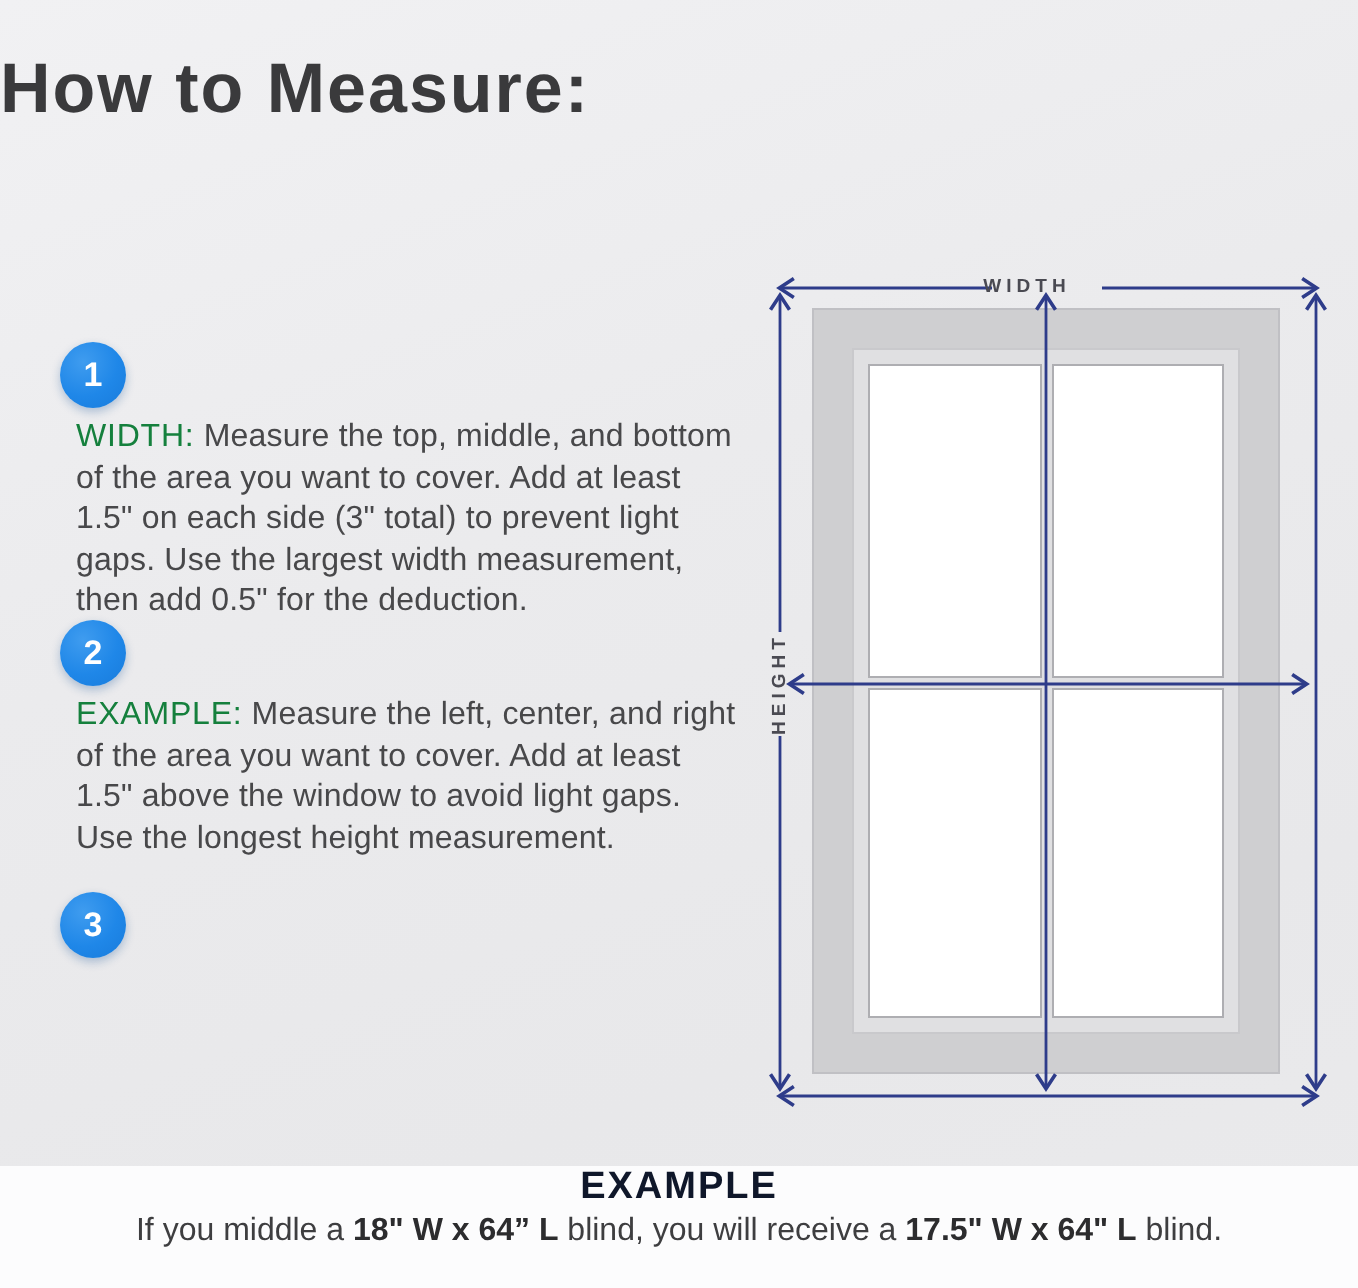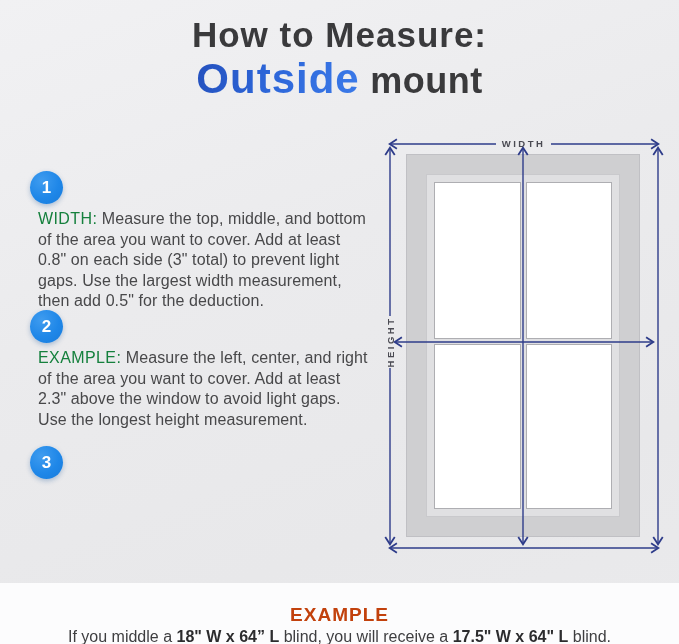--- a/index.html
+++ b/index.html
@@ -5,21 +5,21 @@
   html, body { margin: 0; padding: 0; }
   body {
     width: 679px; height: 644px;
     position: relative; overflow: hidden;
     font-family: "Liberation Sans", sans-serif;
     background: linear-gradient(160deg, #f1f1f3 0%, #ebebed 40%, #e8e8ea 75%, #eaeaec 100%);
   }
   .page { position: absolute; inset: 0; }
 
   
-  .title { position: absolute; top: 16px; left: 0; width: 100%; text-align: center; line-height: 1.08; }
+  .title { position: absolute; top: 26px; left: 0; width: 100%; line-height: 1.08; }
   .title-line1 {
     font-size: 35px; font-weight: 700; letter-spacing: 1px; color: #3a3a3c;
   }
   .title-line2 { margin-top: 2px; }
   .title-highlight {
     font-size: 42px; font-weight: 800; letter-spacing: 1px;
     background: linear-gradient(105deg, #2450bd 0%, #2d66d9 45%, #3b7ae9 100%);
     -webkit-background-clip: text; background-clip: text;
     color: transparent;
   }
@@ -57,53 +57,52 @@
   .panes {
     width: 100%; height: 100%; display: grid;
     grid-template-columns: 1fr 1fr; grid-template-rows: 1fr 1.05fr; gap: 5px;
   }
   .pane { background: #ffffff; border: 1px solid #aeaeb2; }
   svg.arrows { position: absolute; left: 0; top: 0; overflow: visible; }
   .dim-label {
     position: absolute; font-size: 9.5px; font-weight: 700;
     color: #4a4a52; letter-spacing: 2.5px; text-transform: uppercase; white-space: nowrap;
   }
-  .width-label { left: 110px; top: 2px; width: 57px; text-align: center; }
+  .width-label { left: 100px; top: 2px; width: 57px; text-align: center; }
   .height-label { left: 5px; top: 206px; transform: translate(-50%, -50%) rotate(-90deg); }
 
   
   .example {
     position: absolute; left: 0; top: 583px; width: 100%; height: 61px;
     background: #fcfcfd; text-align: center;
   }
   .example-heading {
-    margin-top: 21px; font-size: 19px; font-weight: 700;
-    color: #c2410c; letter-spacing: 1px;
+    font-size: 19px; font-weight: 700;
+    color: #0f172a; letter-spacing: 1px;
   }
   .example-text { margin: 2px 0 0; font-size: 16px; color: #3e3e40; }
   .example-text strong { color: #2c2c2e; font-weight: 700; }
 </style>
 </head>
 <body>
 
 <div class="page">
 
   <header class="title">
     <div class="title-line1">How to Measure:</div>
-    <div class="title-line2"><span class="title-highlight">Outside</span><span class="title-suffix"> mount</span></div>
   </header>
 
   <section class="step step1">
     <div class="badge">1</div>
-    <p class="step-text"><strong>WIDTH:</strong><span> Measure the top, middle, and bottom of the area you want to cover. Add at least 0.8" on each side (3" total) to prevent light gaps. Use the largest width measurement, then add 0.5" for the deduction.</span></p>
+    <p class="step-text"><strong>WIDTH:</strong><span> Measure the top, middle, and bottom of the area you want to cover. Add at least 1.5" on each side (3" total) to prevent light gaps. Use the largest width measurement, then add 0.5" for the deduction.</span></p>
   </section>
 
   <section class="step step2">
     <div class="badge">2</div>
-    <p class="step-text"><strong>EXAMPLE:</strong><span> Measure the left, center, and right of the area you want to cover. Add at least 2.3" above the window to avoid light gaps. Use the longest height measurement.</span></p>
+    <p class="step-text"><strong>EXAMPLE:</strong><span> Measure the left, center, and right of the area you want to cover. Add at least 1.5" above the window to avoid light gaps. Use the longest height measurement.</span></p>
   </section>
 
   <section class="step step3">
     <div class="badge">3</div>
   </section>
 
   <section class="diagram">
     <div class="window">
       <div class="sash">
         <div class="panes">

